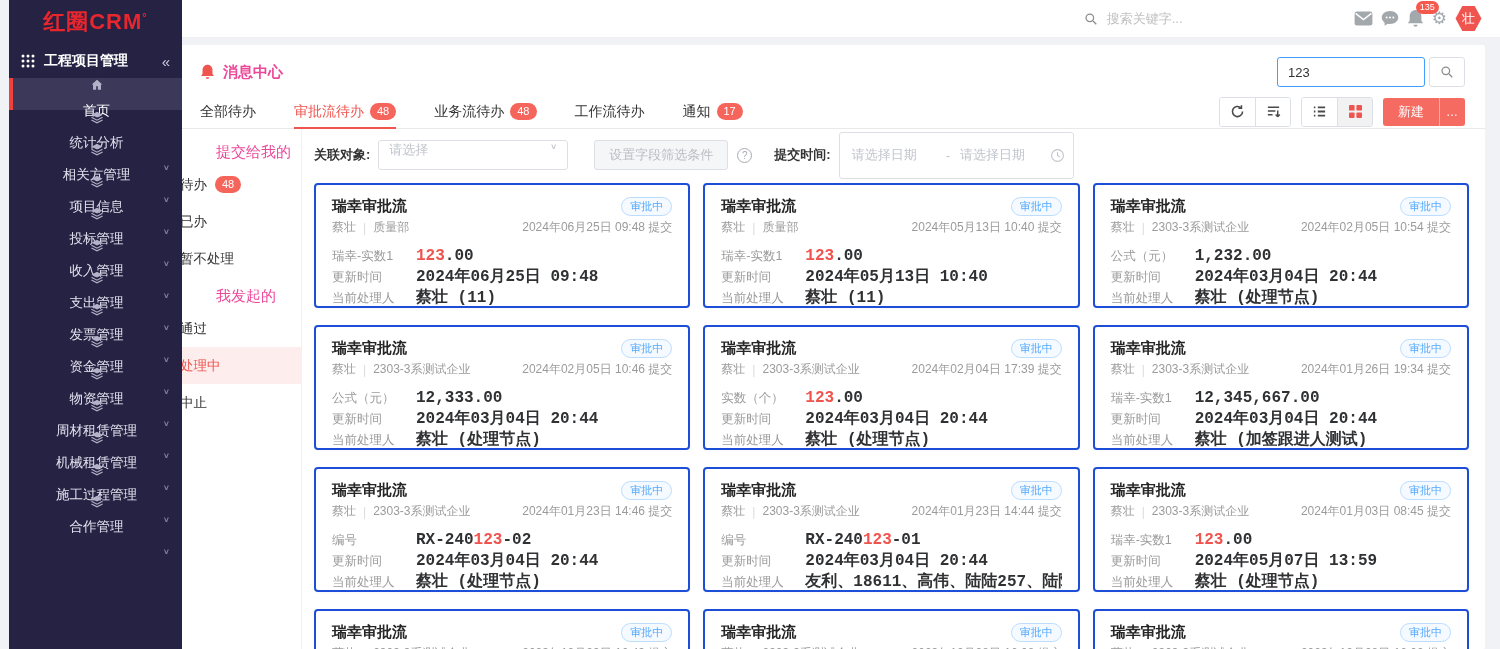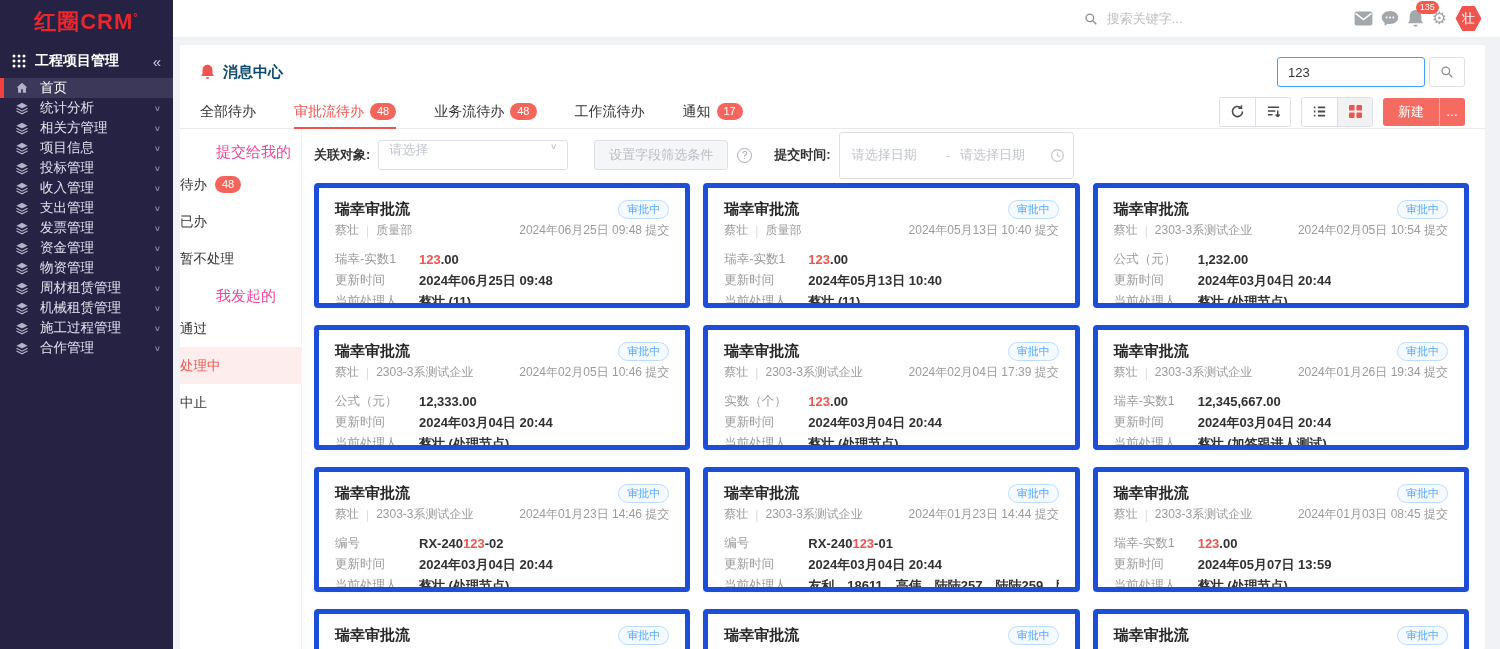--- a/index.html
+++ b/index.html
@@ -1,47 +1,47 @@
 <!DOCTYPE html>
 <html><head>
 <meta charset="utf-8">
 <style>
   * { margin:0; padding:0; box-sizing:border-box; }
   html,body { width:1500px; height:649px; overflow:hidden; }
   body { font-family:"Liberation Sans","DejaVu Sans",sans-serif; background:#f0f2f5; color:#333; font-size:13px; }
 
   
-  .sidebar { position:absolute; left:0; top:0; width:173px; height:649px; background:#262243; z-index:5; }
+  .sidebar { position:absolute; left:9px; top:0; width:173px; height:649px; background:#262243; z-index:5; }
   .logo { height:44px; display:flex; align-items:center; justify-content:center; color:#e8262d; font-size:22px; font-weight:bold; letter-spacing:1px; }
   .logo sup { font-size:11px; margin-top:-10px; }
   .app-row { height:34px; display:flex; align-items:center; color:#fff; padding:0 12px; gap:9px; font-size:14px; font-weight:bold; }
   .app-row .collapse { margin-left:auto; font-size:15px; color:#cfcde0; font-weight:normal; cursor:pointer; }
   .side-search { margin:10px 10px 8px; height:30px; background:#1b1834; border-radius:4px; display:flex; align-items:center; gap:7px; padding:0 10px; color:#6f6c8a; font-size:13px; }
-  .nav-item { height:20px; display:flex; align-items:center; gap:10px; padding:0 12px 0 14px; color:#e2e1ee; font-size:13.5px; cursor:pointer; position:relative; }
+  .nav-item { height:32px; display:flex; align-items:center; gap:10px; padding:0 12px 0 14px; color:#e2e1ee; font-size:13.5px; cursor:pointer; position:relative;flex-direction:column; }
   .nav-item .nicon { width:16px; display:flex; justify-content:center; color:#b4b2c9; }
   .nav-item .chev { margin-left:auto; color:#8e8ba8; font-size:10px; transform:scaleY(.8); }
   .nav-item.active { background:#3c3859; color:#fff; }
   .nav-item.active::before { content:""; position:absolute; left:0; top:0; bottom:0; width:4px; background:#f2403e; }
 
   
   .main { position:absolute; left:173px; top:0; right:0; height:649px; }
   .topbar { height:38px; background:#fff; display:flex; align-items:center; padding:0 14px; border-bottom:1px solid #f0f0f0; }
   .top-search { margin-left:auto; display:flex; align-items:center; gap:9px; color:#bfbfbf; width:270px; font-size:13px; }
   .top-search .mag { color:#8c8c8c; }
   .top-icons { display:flex; align-items:center; gap:8px; margin-right:4px; color:#a3a8ad; }
   .ticon { position:relative; display:flex; cursor:pointer; }
   .gear-glyph { font-size:17px; line-height:1; color:#a3a8ad; }
   .bell-badge { position:absolute; top:-8px; left:9px; background:#f5594e; color:#fff; font-size:9px; border-radius:8px; padding:1px 4px; line-height:1.2; }
   .avatar { width:27px; height:27px; background:#f0544f; color:#fff; font-size:13px; display:flex; align-items:center; justify-content:center; clip-path:polygon(27% 4%,73% 4%,98% 50%,73% 96%,27% 96%,2% 50%); cursor:pointer; }
 
   
   .content { position:absolute; top:38px; bottom:0; left:0; right:0; background:#f0f2f5; padding:7px 15px 0 7px; }
   .panel { background:#fff; height:100%; border-radius:2px; display:flex; flex-direction:column; overflow:hidden; }
   .panel-head { display:flex; align-items:center; padding:12px 20px 8px; }
-  .ptitle { display:flex; align-items:center; gap:8px; font-size:15px; font-weight:bold; color:#0c4a6e; }
+  .ptitle { display:flex; align-items:center; gap:8px; font-size:15px; font-weight:bold; color:#ec4899; }
   .ptitle .bell-red { color:#f0544f; display:flex; }
   .kw-search { margin-left:auto; display:flex; align-items:center; gap:4px; }
   .kw-input { width:148px; height:30px; border:1.5px solid #409eff; border-radius:3px; padding:0 10px; font-size:13px; color:#333; outline:none; font-family:inherit; }
   .kw-btn { width:36px; height:30px; background:#fff; border:1px solid #dcdfe6; border-radius:3px; display:flex; align-items:center; justify-content:center; color:#8c8c8c; cursor:pointer; }
 
   .tabs-row { display:flex; align-items:center; padding:0 20px; border-bottom:1px solid #e9e9e9; height:34px; }
   .tab { display:flex; align-items:center; gap:6px; margin-right:38px; font-size:14px; color:#333; height:100%; position:relative; cursor:pointer; }
   .tab.active { color:#f0544f; }
   .tab.active::after { content:""; position:absolute; left:0; right:0; bottom:-1px; height:2px; background:#f0544f; }
   .tab-badge { background:#f5655c; color:#fff; font-size:11px; border-radius:9px; padding:1px 7px; line-height:1.3; }
@@ -68,31 +68,31 @@
   .fb-select .sel-chev { margin-left:auto; color:#c0c4cc; font-size:10px; transform:scaleY(.8); }
   .fb-btn { margin-left:26px; height:30px; padding:0 14px; background:#f5f6f7; border:1px solid #dcdfe6; border-radius:3px; color:#b9bdc4; display:flex; align-items:center; cursor:not-allowed; }
   .q-circle { margin-left:9px; width:15px; height:15px; border:1px solid #a8abb2; border-radius:50%; color:#a8abb2; font-size:10px; display:flex; align-items:center; justify-content:center; cursor:pointer; }
   .fb-time-label { margin-left:22px; }
   .date-range { height:47px; border:1px solid #dcdfe6; border-radius:3px; display:flex; align-items:center; padding:0 8px; color:#c0c4cc; }
   .date-input { width:92px; padding:0 4px; }
   .range-sep { color:#c0c4cc; padding:0 6px; }
   .clock { color:#c0c4cc; display:flex; margin-left:2px; }
 
   .cards { margin-top:12px; display:grid; grid-template-columns:repeat(3,1fr); column-gap:13px; row-gap:17px; }
-  .card { background:#fff; border:5px solid #1d4ed8; border-radius:4px; padding:12px 16px; height:125px; box-shadow:0 1px 3px rgba(0,0,0,.03); overflow:hidden; cursor:pointer; }
+  .card { background:#fff; border:2px solid #1d4ed8; border-radius:4px; padding:12px 16px; height:125px; box-shadow:0 1px 3px rgba(0,0,0,.03); overflow:hidden; cursor:pointer; }
   .card-top { display:flex; align-items:flex-start; }
   .card-title { font-size:15px; font-weight:bold; color:#262626; }
   .status-badge { margin-left:auto; font-size:11px; color:#53a8ff; background:#f4faff; border:1px solid #bdddff; border-radius:10px; padding:1px 8px; white-space:nowrap; }
   .card-sub { display:flex; align-items:center; margin-top:3px; font-size:12px; color:#9b9b9b; }
   .pipe { color:#dcdcdc; margin:0 7px; }
   .submit-time { margin-left:auto; }
   .card-fields { margin-top:10px; }
   .frow { display:flex; line-height:21px; }
   .flabel { width:84px; flex-shrink:0; color:#9b9b9b; font-size:12.5px; }
-  .fvalue { color:#303133; font-size:13px; font-weight:bold; white-space:nowrap; overflow:hidden; }
+  .fvalue { color:#303133; font-size:16px; font-weight:bold; white-space:nowrap; overflow:hidden;font-family:Liberation Mono, monospace; }
   .hl { color:#f0544f; }
 </style>
 </head>
 <body>
 
 <aside class="sidebar">
   <div class="logo">
     <span>红圈CRM</span>
       <sup>°</sup>
   </div>

